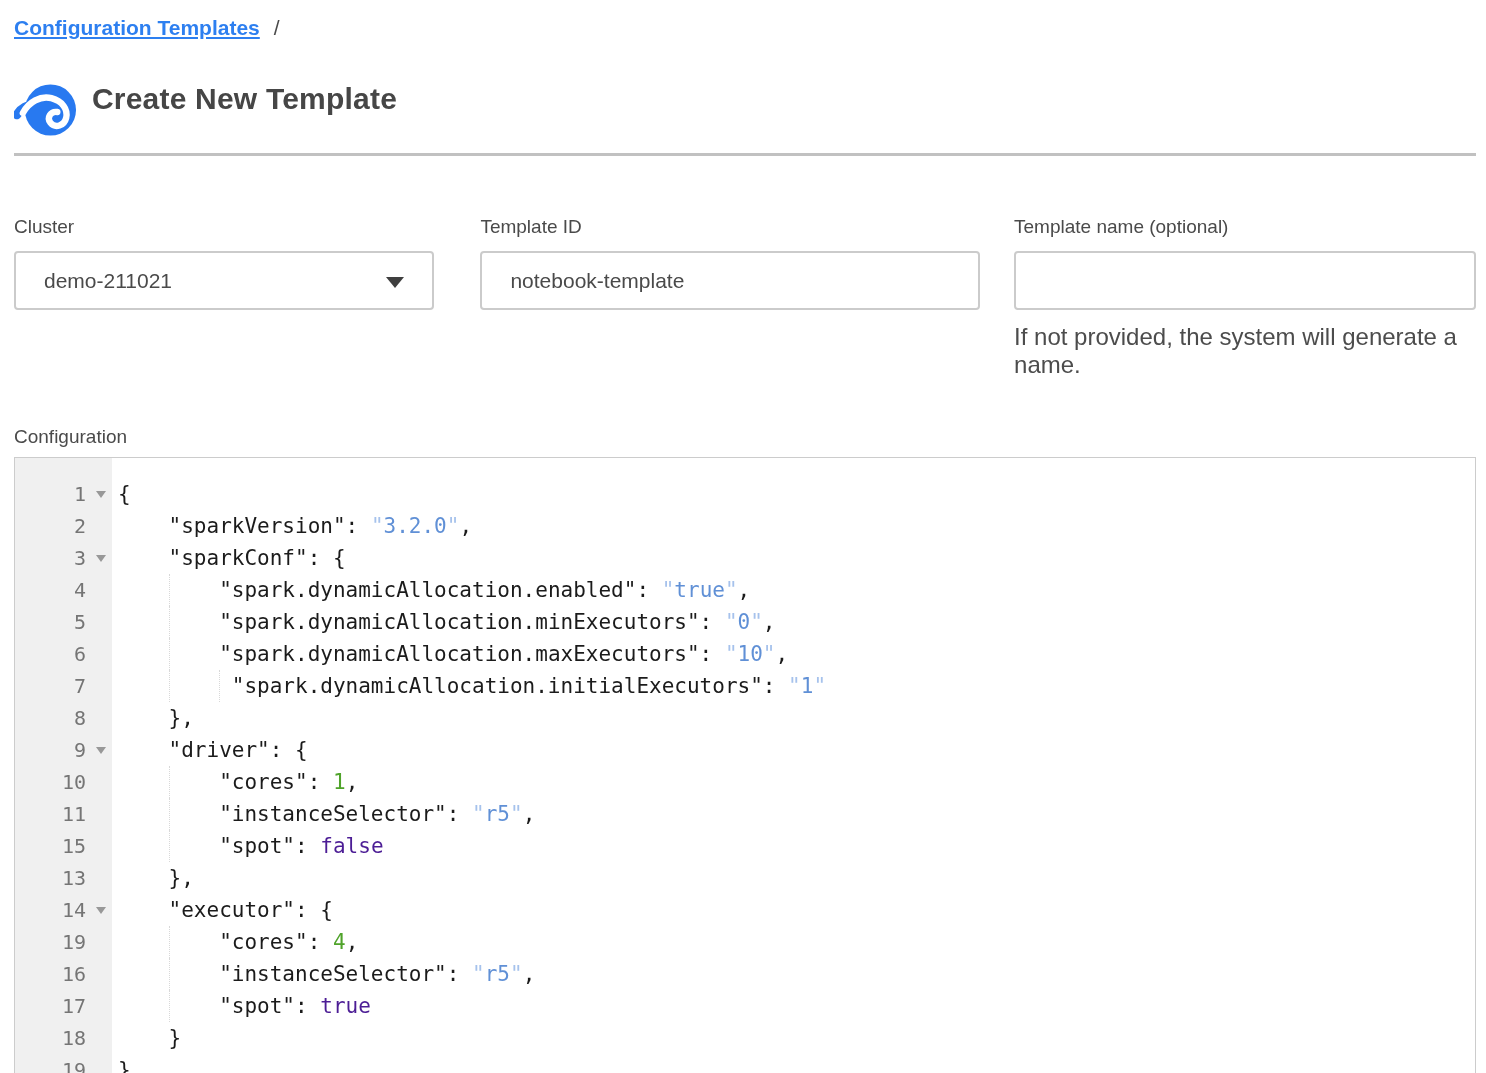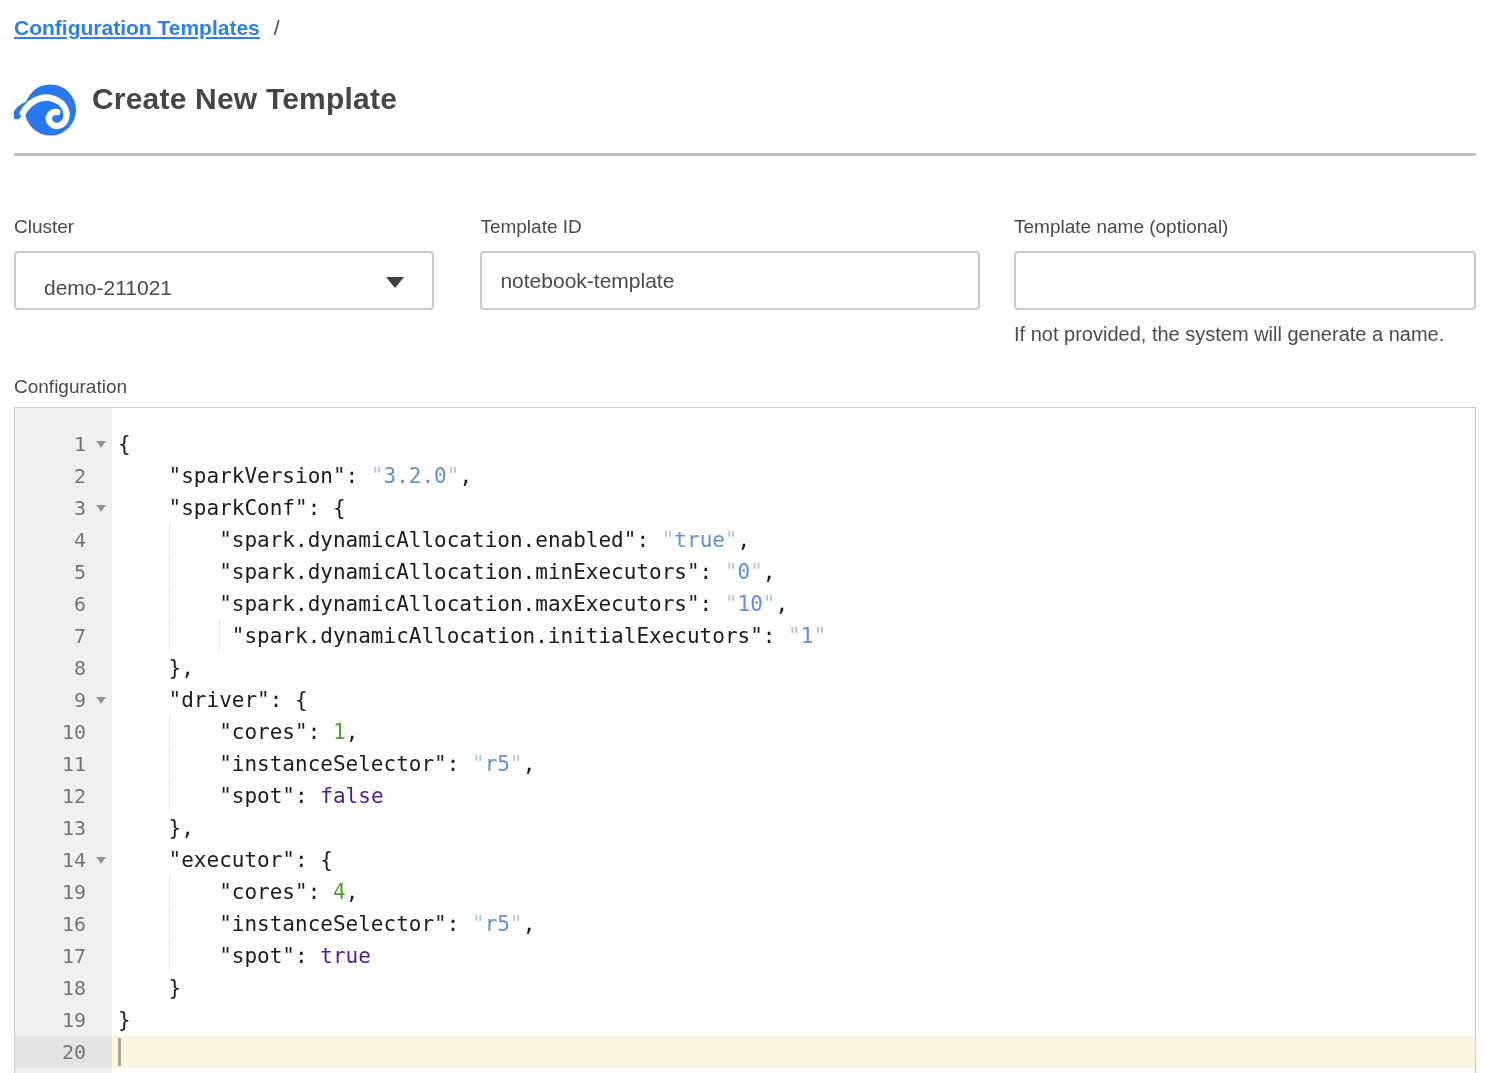--- a/index.html
+++ b/index.html
@@ -32,32 +32,32 @@
   .field-cluster { width: 435px; margin-right: 46px; }
   .field-template-id { width: 517px; margin-right: 34px; }
   .field-template-name { width: 478px; }
   .field label { font-size: 19px; color: #4a4a4a; margin-bottom: 13px; }
   .text-input, .select {
     box-sizing: border-box; height: 59px; width: 100%;
     border: 2px solid #cbcbcb; border-radius: 4px;
     font-size: 21px; color: #4a4a4a; background: #fff;
     font-family: "Liberation Sans", "DejaVu Sans", sans-serif;
   }
-  .text-input { padding: 0 18px; outline: none; }
-  .select { position: relative; display: flex; align-items: flex-end; padding: 8px 28px; cursor: pointer; }
+  .text-input { padding: 0 28px; outline: none; }
+  .select { position: relative; display: flex; align-items: center; padding: 8px 28px; cursor: pointer; }
   .caret {
     position: absolute; right: 28px; top: 50%; margin-top: -4px;
     width: 0; height: 0;
     border-left: 9px solid transparent; border-right: 9px solid transparent;
     border-top: 11px solid #3f3f3f;
   }
-  .hint { margin-top: 13px; font-size: 20px; color: #4c4c4c; }
+  .hint { margin-top: 13px; font-size: 24px; color: #4c4c4c; }
 
   
-  .config-label { margin-top: 30px; font-size: 19px; color: #4a4a4a; }
+  .config-label { margin-top: 47px; font-size: 19px; color: #4a4a4a; }
   .editor {
     margin-top: 9px; border: 1px solid #cccccc; display: flex;
     height: 700px; background: #ffffff;
   }
   .gutter {
     width: 97px; flex: 0 0 auto; background: #f0f0f0;
     padding-top: 20px; box-sizing: border-box;
     font-family: "DejaVu Sans Mono", "Liberation Mono", monospace;
   }
   .gut-row {
@@ -142,21 +142,21 @@
         <div class="gut-row">2</div>
         <div class="gut-row">3<span class="fold"></span></div>
         <div class="gut-row">4</div>
         <div class="gut-row">5</div>
         <div class="gut-row">6</div>
         <div class="gut-row">7</div>
         <div class="gut-row">8</div>
         <div class="gut-row">9<span class="fold"></span></div>
         <div class="gut-row">10</div>
         <div class="gut-row">11</div>
-        <div class="gut-row">12</div>
+        <div class="gut-row">15</div>
         <div class="gut-row">13</div>
         <div class="gut-row">14<span class="fold"></span></div>
         <div class="gut-row">19</div>
         <div class="gut-row">16</div>
         <div class="gut-row">17</div>
         <div class="gut-row">18</div>
         <div class="gut-row">19</div>
         <div class="gut-row active">20</div>
       </div>
     <div class="code">

